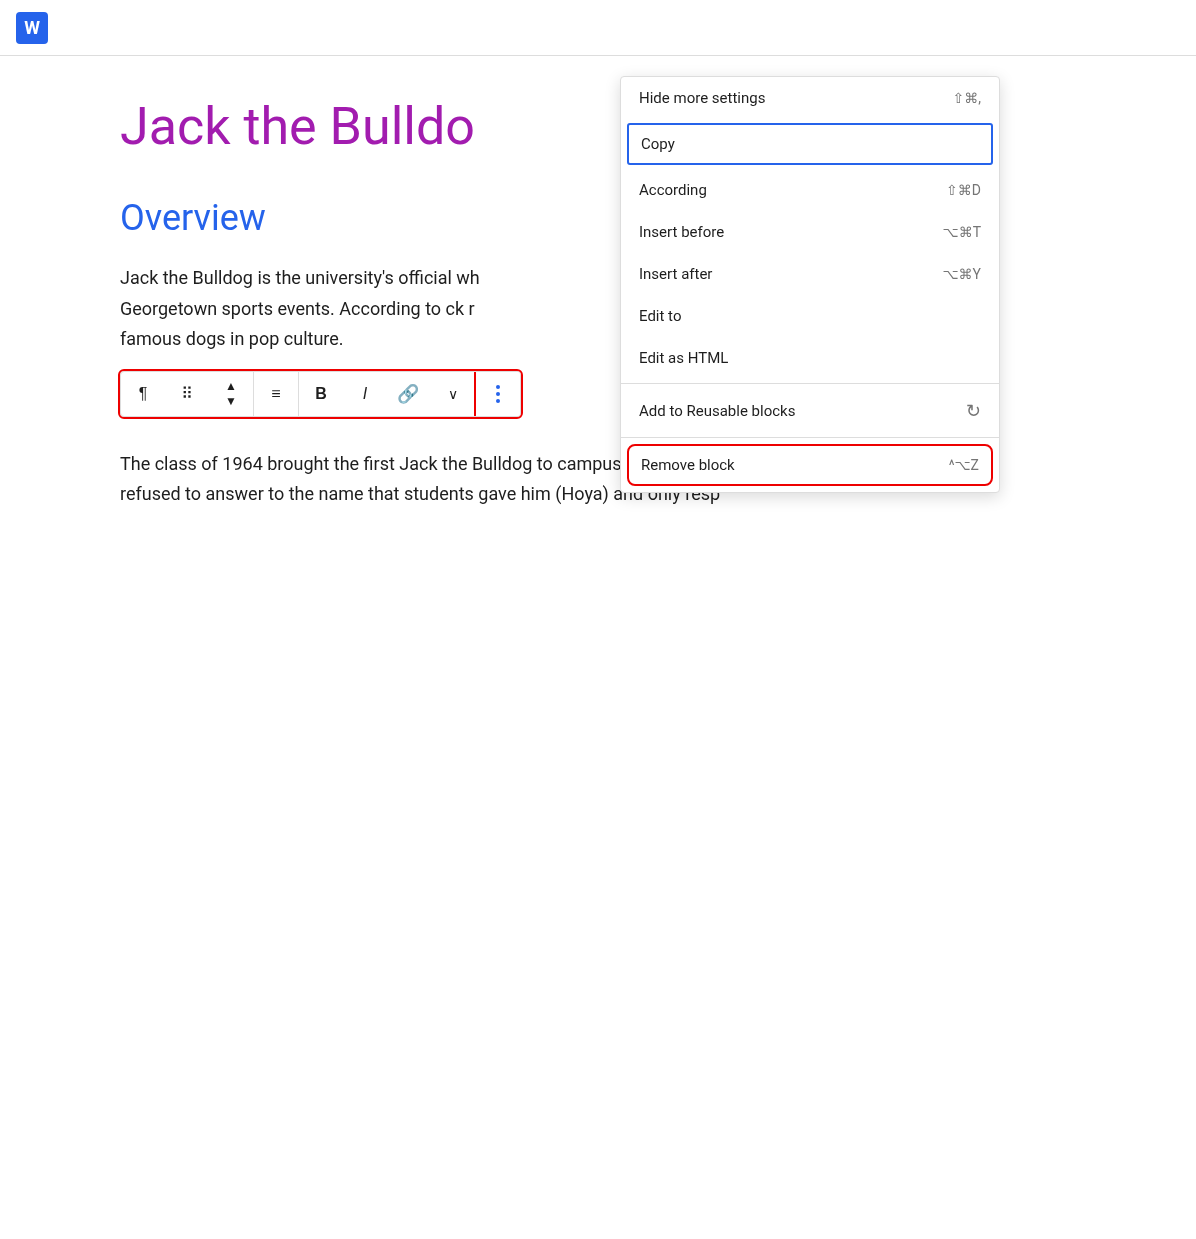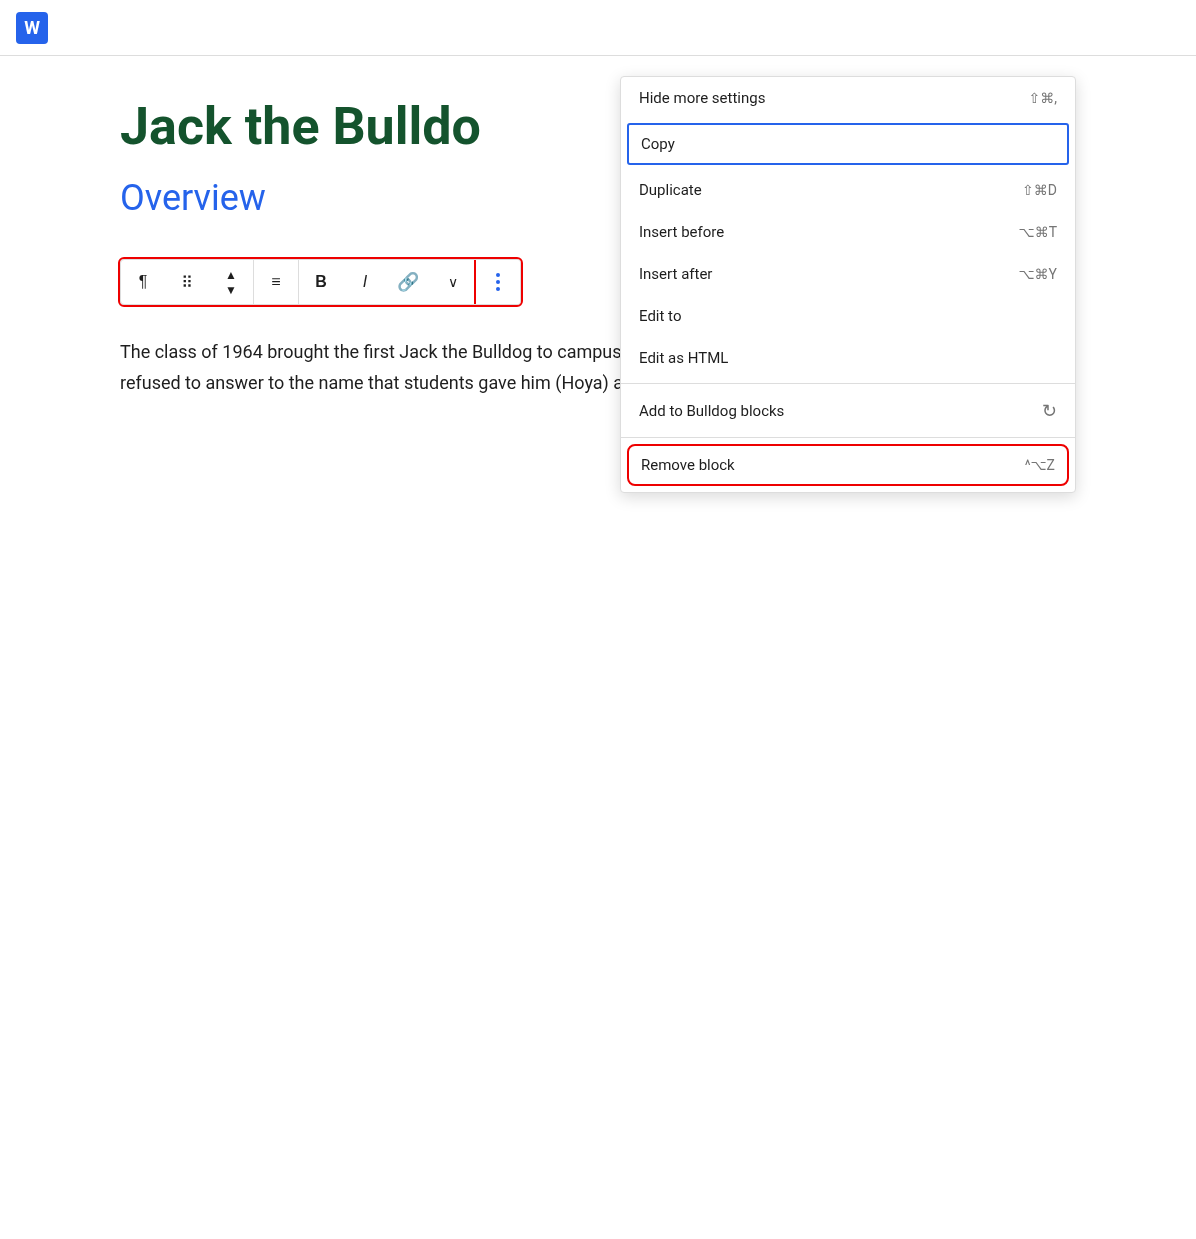--- a/index.html
+++ b/index.html
@@ -38,23 +38,23 @@
     }
 
     
     .content-area {
       padding: 40px 120px;
       position: relative;
     }
 
     .page-title {
       font-size: 52px;
-      font-weight: 700;
-      color: #14532d;
-      margin-bottom: 20px;
+      font-weight: 400;
+      color: #a21caf;
+      margin-bottom: 40px;
       white-space: nowrap;
       overflow: hidden;
     }
 
     .section-heading {
       font-size: 36px;
       font-weight: 400;
       color: #2563eb;
       margin-bottom: 24px;
       margin-top: 6px;
@@ -106,21 +106,21 @@
     .toolbar-btn-more {
       background: #fff;
       outline: 2px solid #e00;
     }
 
     
     .context-menu {
       position: absolute;
       top: 20px;
       left: 620px;
-      width: 456px;
+      width: 380px;
       background: #fff;
       border: 1px solid #ddd;
       border-radius: 4px;
       box-shadow: 0 4px 16px rgba(0,0,0,0.15);
       z-index: 100;
     }
 
     .menu-item {
       display: flex;
       align-items: center;
@@ -213,20 +213,27 @@
 
 <div class="content-area">
 
   
   <h1 class="page-title">Jack the Bulldo</h1>
 
   
   <h2 class="section-heading">Overview</h2>
 
   
+  <div class="paragraph-block">
+    <p class="paragraph-text">
+      <span>Jack the Bulldog is the university's official</span><span> wh</span><br>
+      <span>Georgetown sports events. According to</span><span> ck r</span><br>
+      <span>famous dogs in pop culture.</span>
+    </p>
+  </div>
 
   
   <div class="block-toolbar">
     <div class="toolbar-group">
       <button class="toolbar-btn">
         <span>¶</span>
       </button>
       <button class="toolbar-btn">
         <span>⠿</span>
       </button>
@@ -279,21 +286,21 @@
     <div class="menu-item">
       <span>Hide more settings</span>
       <span class="menu-shortcut">⇧⌘,</span>
     </div>
 
     <div class="menu-item highlighted">
       <span>Copy</span>
     </div>
 
     <div class="menu-item">
-      <span>Duplicate</span>
+      <span>According</span>
       <span class="menu-shortcut">⇧⌘D</span>
     </div>
 
     <div class="menu-item">
       <span>Insert before</span>
       <span class="menu-shortcut">⌥⌘T</span>
     </div>
 
     <div class="menu-item">
       <span>Insert after</span>
@@ -304,21 +311,21 @@
       <span>Edit to</span>
     </div>
 
     <div class="menu-item">
       <span>Edit as HTML</span>
     </div>
 
     <div class="menu-divider"></div>
 
     <div class="menu-item">
-      <span>Add to Bulldog blocks</span>
+      <span>Add to Reusable blocks</span>
       <span class="menu-icon" style="transform: scaleX(-1); display:inline-block; font-size:18px;">↺</span>
     </div>
 
 
     <div class="menu-divider"></div>
 
     <div class="menu-item danger">
       <span>Remove block</span>
       <span class="menu-shortcut">^⌥Z</span>
     </div>

